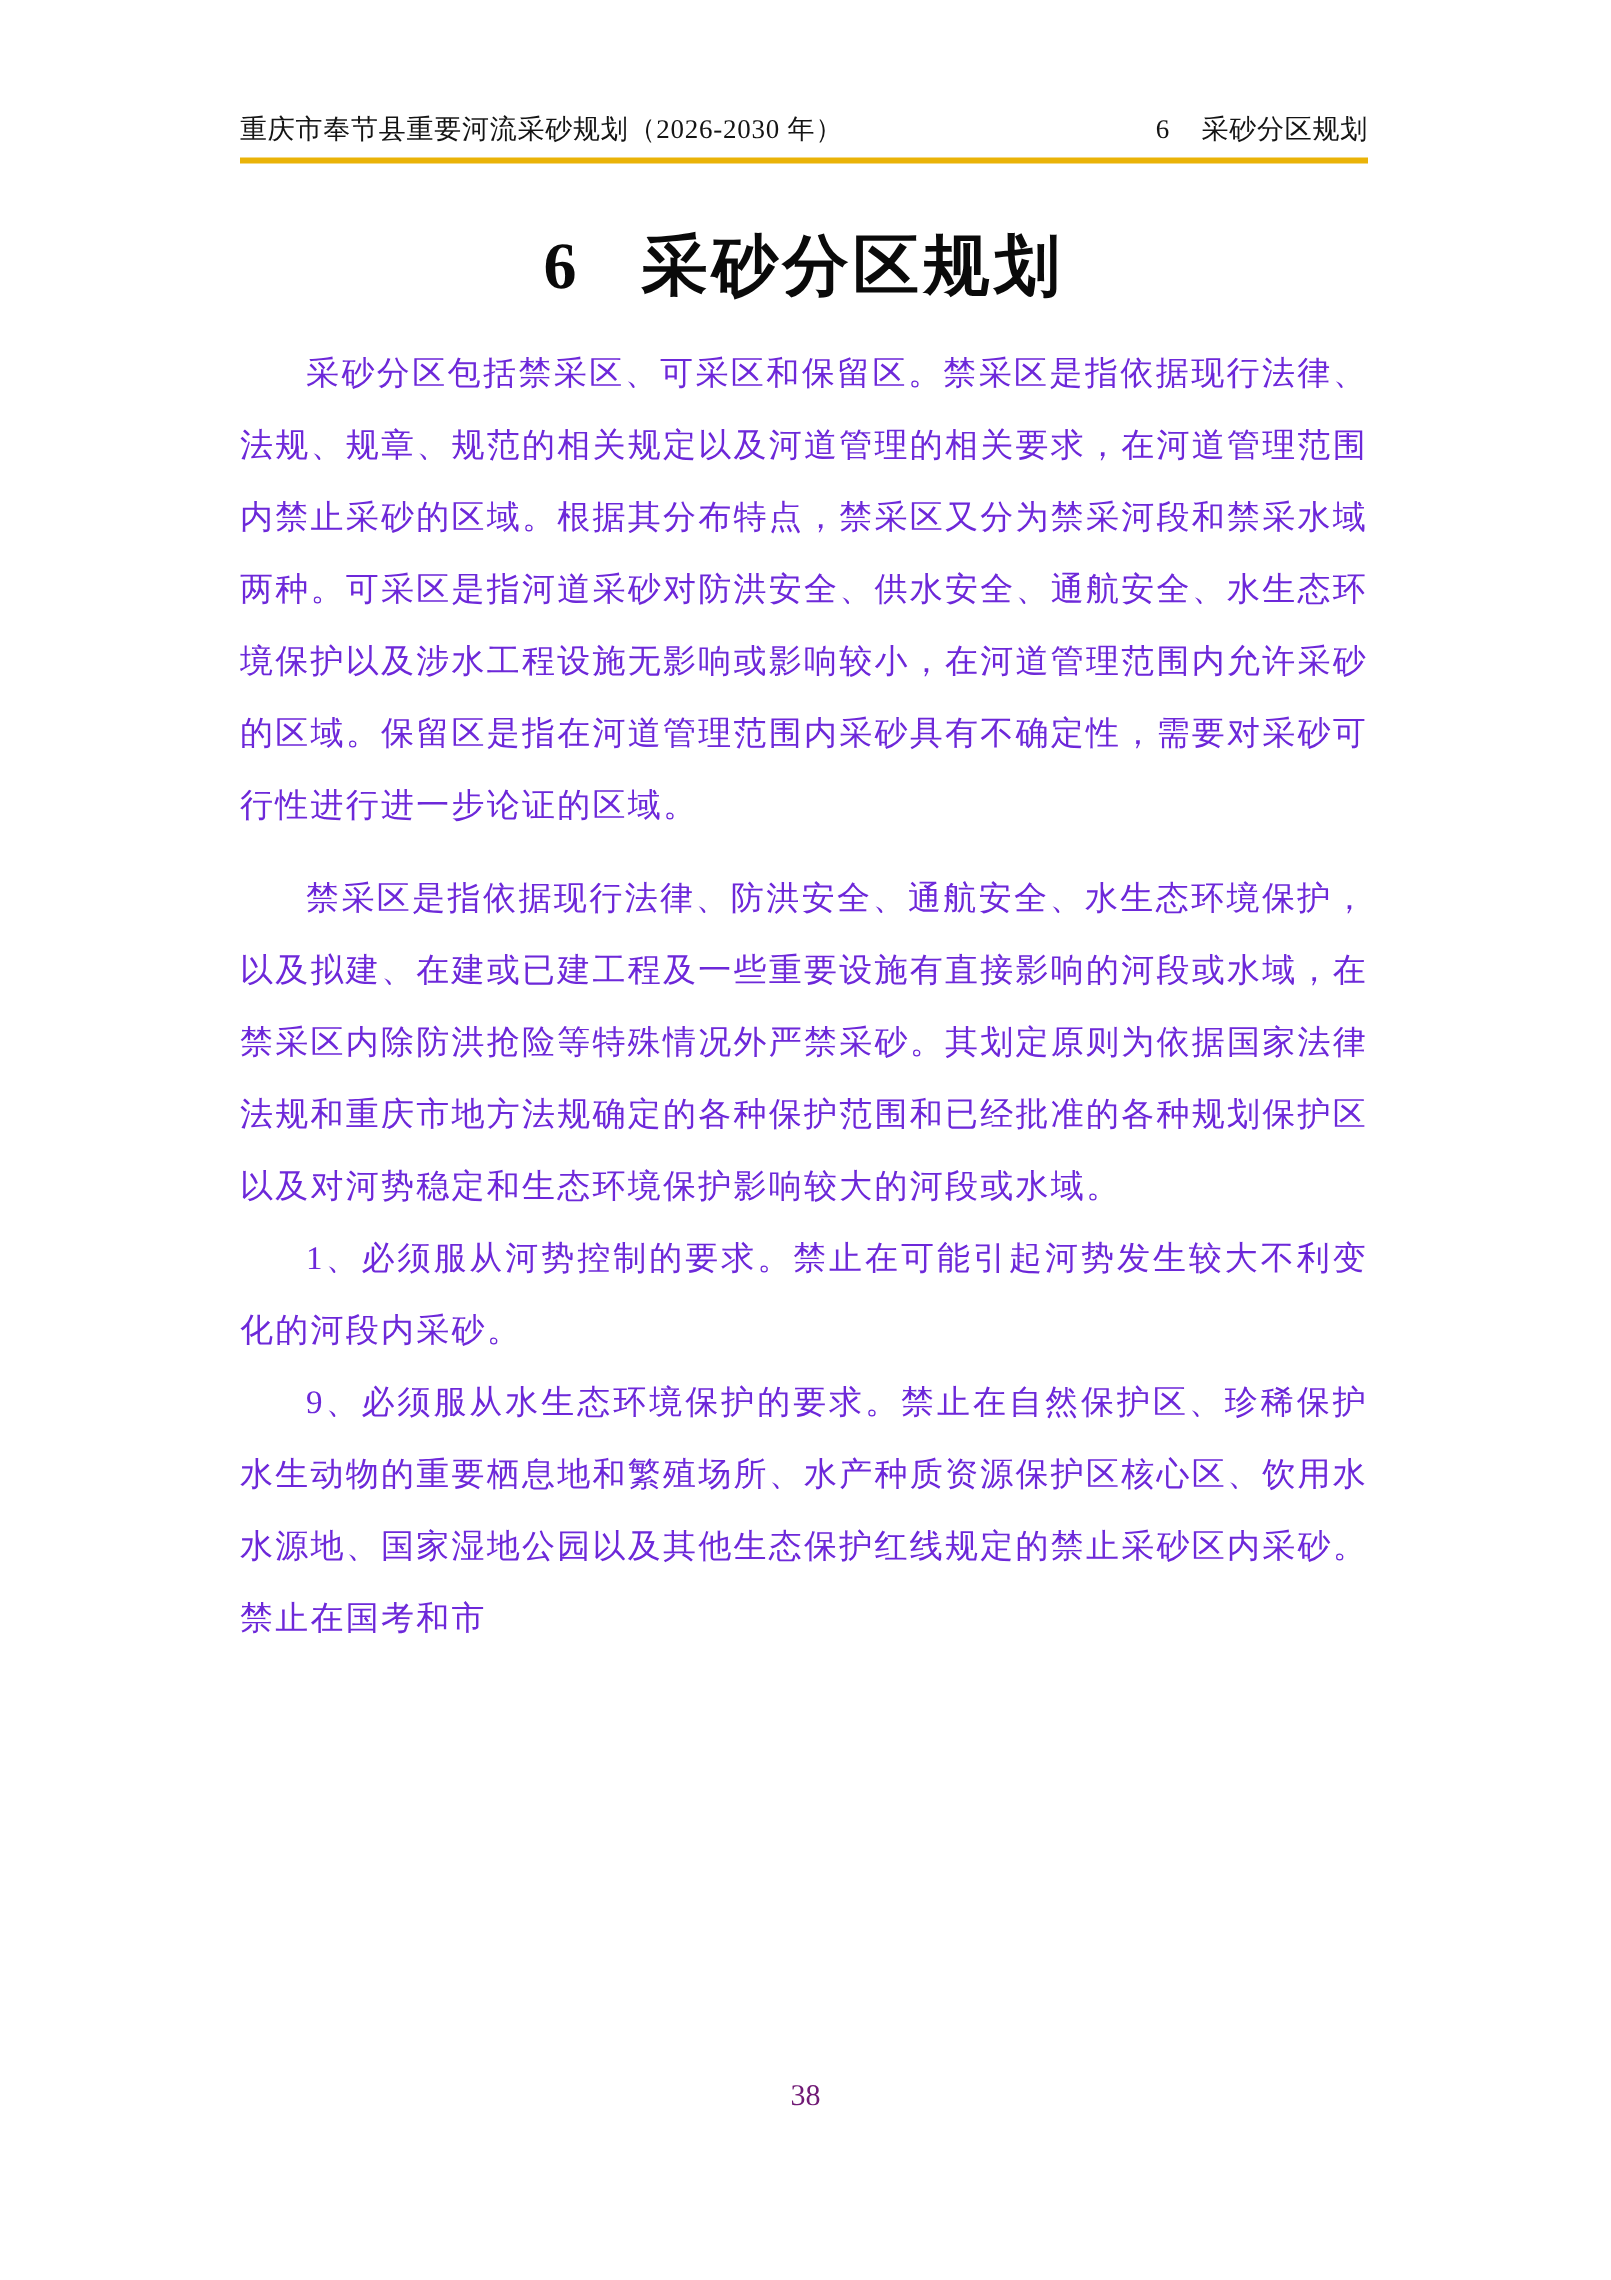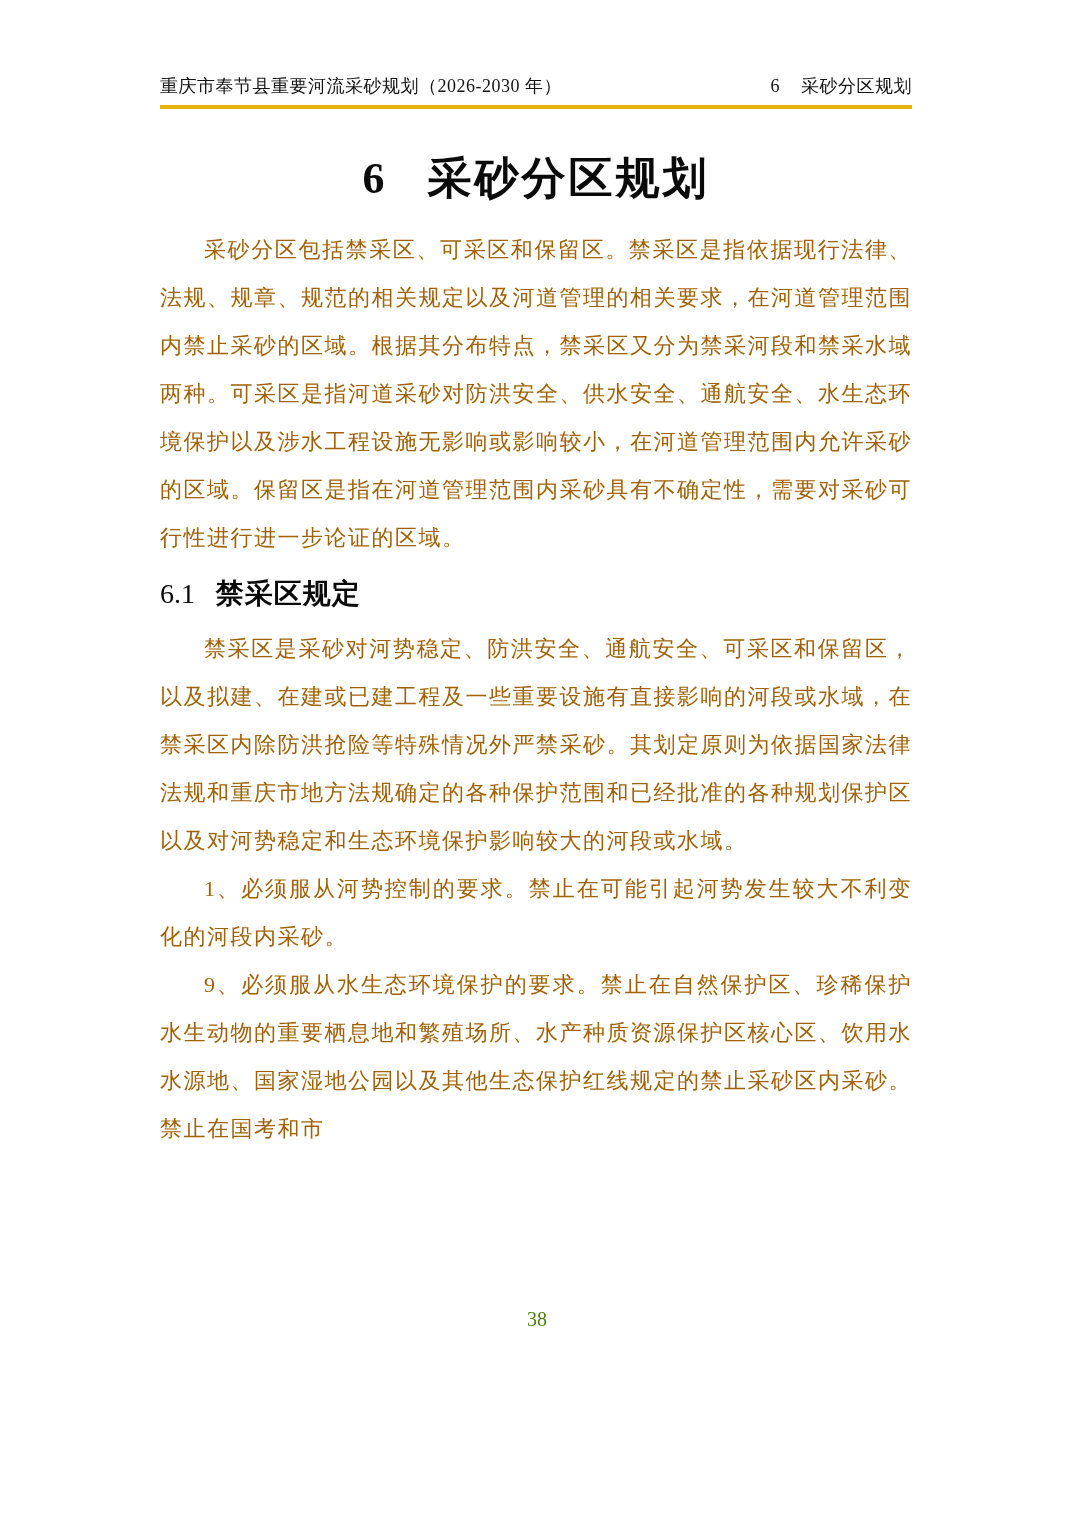--- a/index.html
+++ b/index.html
@@ -47,21 +47,21 @@
     letter-spacing: 0;
     margin-right: 28px;
   }
   p.body-para {
     margin: 0;
     font-size: 22px;
     line-height: 48px;
     letter-spacing: 1.5px;
     text-align: justify;
     text-indent: 2em;
-    color: #a16207;
+    color: #6d28d9;
   }
   p.first-para { margin-top: 19px; }
   h2.sec-h2 {
     margin: 15px 0 0 0;
     font-family: "Liberation Sans", "DejaVu Sans", sans-serif;
     font-weight: 700;
     font-size: 28px;
     line-height: 34px;
     letter-spacing: 1px;
     color: #0a0a0a;
@@ -78,27 +78,27 @@
     font-family: "Liberation Sans", "DejaVu Sans", sans-serif;
     font-weight: 700;
     font-size: 25px;
     line-height: 32px;
     letter-spacing: 1px;
     color: #0a0a0a;
   }
   p.after-h3 { margin-top: 14px; }
   .page-footer {
     position: absolute;
-    top: 1308px;
+    top: 1386px;
     left: 0;
     width: 100%;
     text-align: center;
     font-size: 20px;
     letter-spacing: 0;
-    color: #4d7c0f;
+    color: #701a75;
   }
 </style>
 </head>
 <body>
 
 <div class="page">
 
   <header class="page-header">
     <span class="hdr-left">重庆市奉节县重要河流采砂规划（2026-2030 年）</span>
     <span class="hdr-right">
@@ -107,26 +107,22 @@
     </span>
   </header>
 
   <h1 class="chapter-title">
     <span class="title-num">6</span>
     <span class="title-txt">采砂分区规划</span>
   </h1>
 
   <p class="body-para first-para">采砂分区包括禁采区、可采区和保留区。禁采区是指依据现行法律、法规、规章、规范的相关规定以及河道管理的相关要求，在河道管理范围内禁止采砂的区域。根据其分布特点，禁采区又分为禁采河段和禁采水域两种。可采区是指河道采砂对防洪安全、供水安全、通航安全、水生态环境保护以及涉水工程设施无影响或影响较小，在河道管理范围内允许采砂的区域。保留区是指在河道管理范围内采砂具有不确定性，需要对采砂可行性进行进一步论证的区域。</p>
 
-  <h2 class="sec-h2">
-    <span class="h-num">6.1</span>
-    <span class="h-txt">禁采区规定</span>
-  </h2>
 
 
-  <p class="body-para after-h3">禁采区是采砂对河势稳定、防洪安全、通航安全、可采区和保留区，以及拟建、在建或已建工程及一些重要设施有直接影响的河段或水域，在禁采区内除防洪抢险等特殊情况外严禁采砂。其划定原则为依据国家法律法规和重庆市地方法规确定的各种保护范围和已经批准的各种规划保护区以及对河势稳定和生态环境保护影响较大的河段或水域。</p>
+  <p class="body-para after-h3">禁采区是指依据现行法律、防洪安全、通航安全、水生态环境保护，以及拟建、在建或已建工程及一些重要设施有直接影响的河段或水域，在禁采区内除防洪抢险等特殊情况外严禁采砂。其划定原则为依据国家法律法规和重庆市地方法规确定的各种保护范围和已经批准的各种规划保护区以及对河势稳定和生态环境保护影响较大的河段或水域。</p>
 
   <p class="body-para">1、必须服从河势控制的要求。禁止在可能引起河势发生较大不利变化的河段内采砂。</p>
   <p class="body-para">9、必须服从水生态环境保护的要求。禁止在自然保护区、珍稀保护水生动物的重要栖息地和繁殖场所、水产种质资源保护区核心区、饮用水水源地、国家湿地公园以及其他生态保护红线规定的禁止采砂区内采砂。禁止在国考和市</p>
 
   <div class="page-footer">38</div>
 
 </div>
 
 </body></html>

